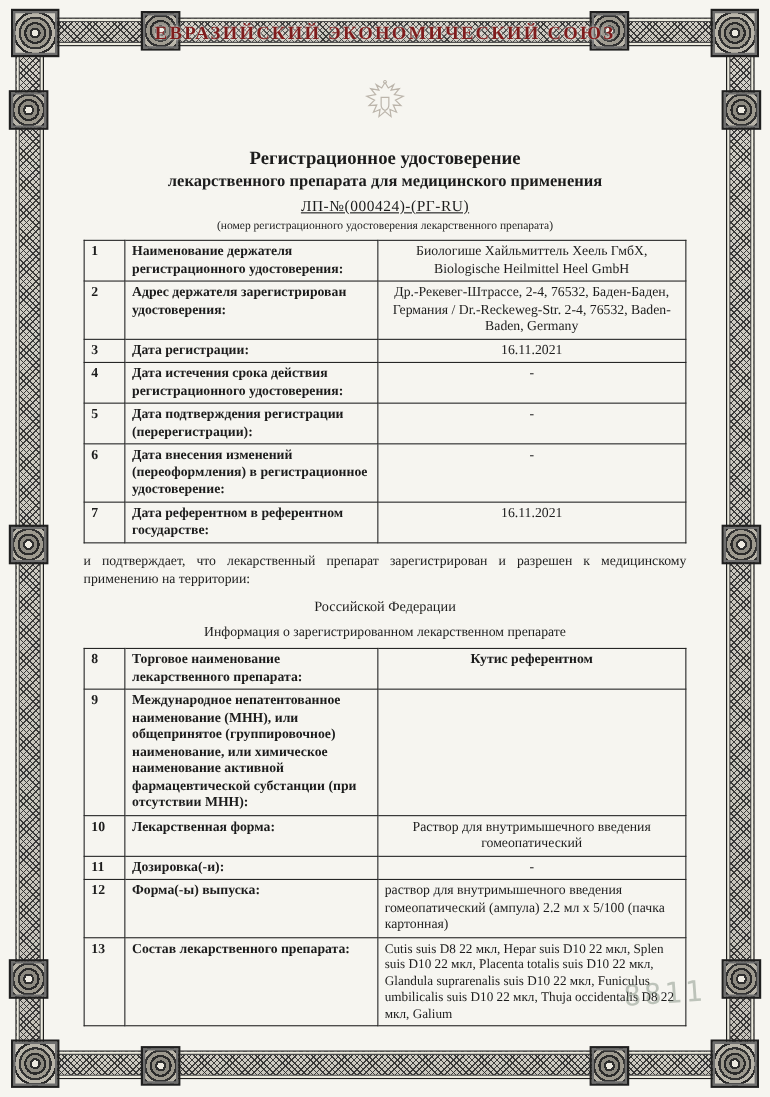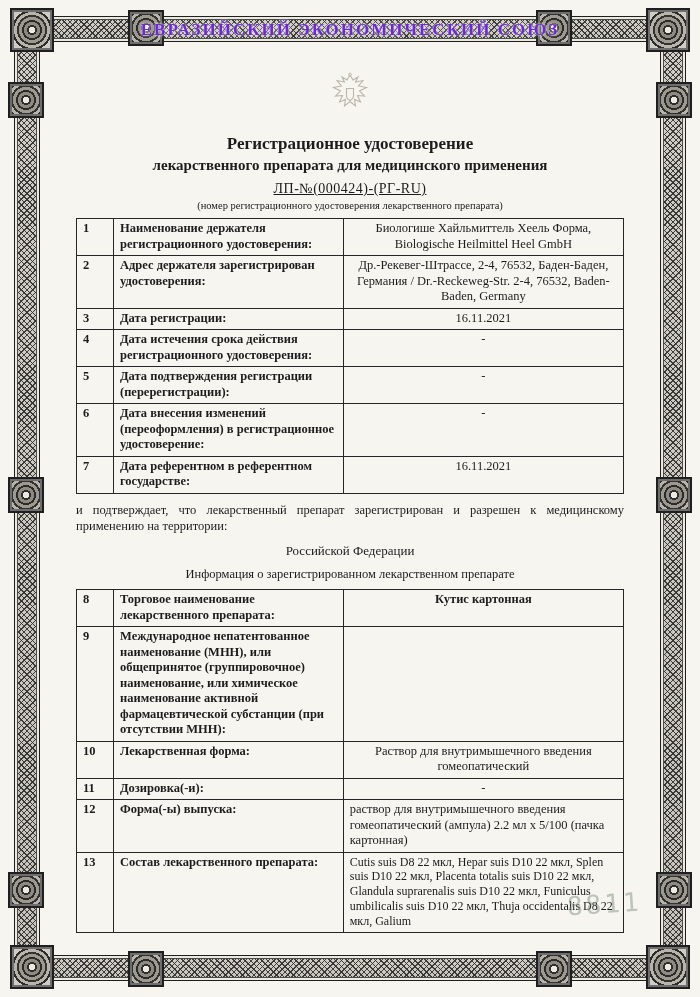--- a/index.html
+++ b/index.html
@@ -29,21 +29,21 @@
       radial-gradient(circle at 50% 50%,
         #ece9e0 0 3px, #2e2e2e 3px 5px, #8d8a81 5px 8px, #2a2a2a 8px 10px,
         #9d998e 10px 13px, #323232 13px 15px, #b8b4a9 15px 18px,
         #2b2b2b 18px 20px, #cfccc3 20px);
     border:2px solid #1f1f1f;
     box-shadow: inset 0 0 0 2px #6e6e6e;
   }
   .rosette.small{width:36px;height:36px;}
   .banner-title{
     position:absolute;top:20px;left:0;right:0;text-align:center;
-    font-weight:bold;font-size:17px;letter-spacing:2px;color:#6d28d9;
+    font-weight:bold;font-size:17px;letter-spacing:2px;color:#7f1d1d;
     text-shadow:0 0 2px rgba(246,245,240,.95),0 0 5px rgba(246,245,240,.9);
     z-index:5;
   }
   
   .content{position:absolute;left:76px;right:76px;top:58px;z-index:3;}
   .emblem{display:block;margin:14px auto 0;width:40px;height:44px;opacity:.55;}
   .ministry{margin-top:8px;text-align:center;font-weight:bold;font-size:13px;letter-spacing:.4px;line-height:1.3;}
   .doc-title{margin-top:18px;text-align:center;font-weight:bold;}
   .doc-title .t1{font-size:17px;}
   .doc-title .t2{font-size:15px;margin-top:3px;}
@@ -110,21 +110,21 @@
 
   <div class="reg-number">ЛП-№(000424)-(РГ-RU)</div>
   <div class="reg-caption">(номер регистрационного удостоверения лекарственного препарата)</div>
 
 
   <table>
     <tbody>
         <tr>
       <td class="num">1</td>
       <td class="label">Наименование держателя регистрационного удостоверения:</td>
-      <td class="value">Биологише Хайльмиттель Хеель Форма, Biologische Heilmittel Heel GmbH</td>
+      <td class="value">Биологише Хайльмиттель Хеель ГмбХ, Biologische Heilmittel Heel GmbH</td>
     </tr>
     <tr>
       <td class="num">2</td>
       <td class="label">Адрес держателя зарегистрирован удостоверения:</td>
       <td class="value">Др.-Рекевег-Штрассе, 2-4, 76532, Баден-Баден, Германия / Dr.-Reckeweg-Str. 2-4, 76532, Baden-Baden, Germany</td>
     </tr>
     <tr>
       <td class="num">3</td>
       <td class="label">Дата регистрации:</td>
       <td class="value">16.11.2021</td>
@@ -154,21 +154,21 @@
 
   <div class="confirm">и подтверждает, что лекарственный препарат зарегистрирован и разрешен к медицинскому применению на территории:</div>
   <div class="territory">Российской Федерации</div>
   <div class="info-heading">Информация о зарегистрированном лекарственном препарате</div>
 
   <table>
     <tbody>
         <tr class="val-bold">
       <td class="num">8</td>
       <td class="label">Торговое наименование лекарственного препарата:</td>
-      <td class="value">Кутис картонная</td>
+      <td class="value">Кутис референтном</td>
     </tr>
     <tr>
       <td class="num">9</td>
       <td class="label">Международное непатентованное наименование (МНН), или общепринятое (группировочное) наименование, или химическое наименование активной фармацевтической субстанции (при отсутствии МНН):</td>
       <td class="value"></td>
     </tr>
     <tr>
       <td class="num">10</td>
       <td class="label">Лекарственная форма:</td>
       <td class="value">Раствор для внутримышечного введения гомеопатический</td>

